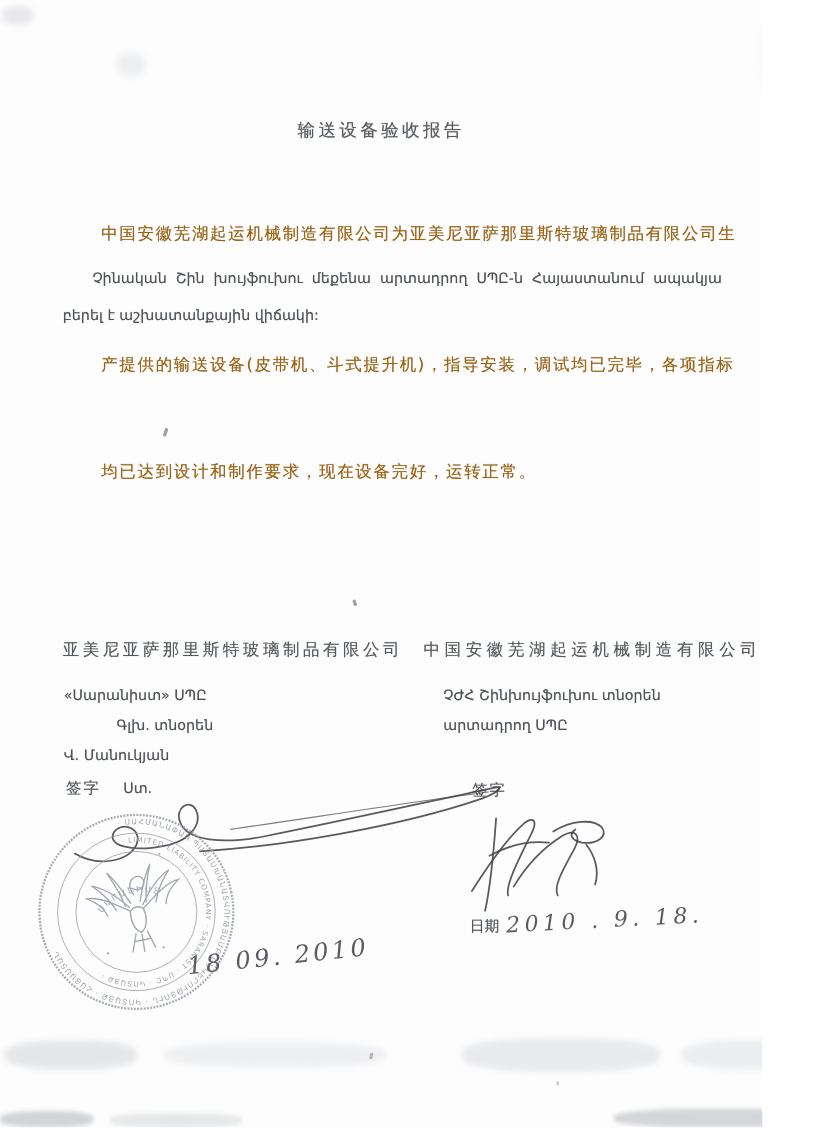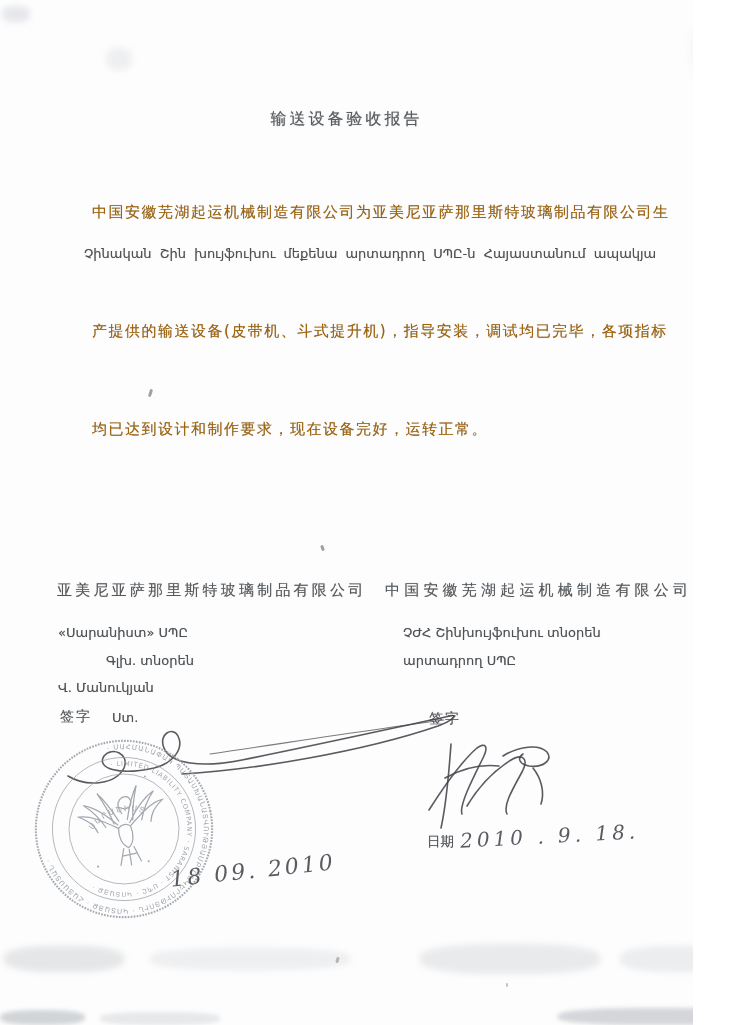--- a/index.html
+++ b/index.html
@@ -33,20 +33,21 @@
 
   <div class="smudge" style="left:2px;top:6px;width:28px;height:16px;background:rgba(212,214,218,.55);"></div>
   <div class="smudge" style="left:106px;top:48px;width:26px;height:22px;background:rgba(228,230,233,.6);"></div>
   <div class="smudge" style="left:692px;top:22px;width:44px;height:64px;filter:blur(5px);background:radial-gradient(ellipse at 50% 40%,rgba(224,228,244,.9),rgba(240,224,232,.5) 60%,rgba(255,255,255,0) 80%);"></div>
 
   <div class="t title">输送设备验收报告</div>
 
   <div class="t cn" style="left:92px;top:203px;">中国安徽芜湖起运机械制造有限公司为亚美尼亚萨那里斯特玻璃制品有限公司生</div>
 
   <div class="t hy" style="left:84px;top:246px;word-spacing:4px;">Չինական Շին խույֆուխու մեքենա  արտադրող ՍՊԸ-ն  Հայաստանում ապակյա</div>
+  <div class="t hy" style="left:57px;top:280px;">բերել է աշխատանքային վիճակի:</div>
 
   <div class="t cn" style="left:92px;top:420px;">均已达到设计和制作要求，现在设备完好，运转正常。</div>
 
   <div class="t cn" style="left:92px;top:322px;">产提供的输送设备(皮带机、斗式提升机)，指导安装，调试均已完毕，各项指标</div>
 
   <div class="t companies" style="left:385px;top:581px;letter-spacing:4.2px;">中国安徽芜湖起运机械制造有限公司</div>
   <div class="t companies" style="left:57px;top:581px;">亚美尼亚萨那里斯特玻璃制品有限公司</div>
 
   <div class="t hy" style="left:58px;top:625px;">«Սարանիստ» ՍՊԸ</div>
   <div class="t hy" style="left:58px;top:653px;margin-left:48px;">Գլխ. տնօրեն</div>

